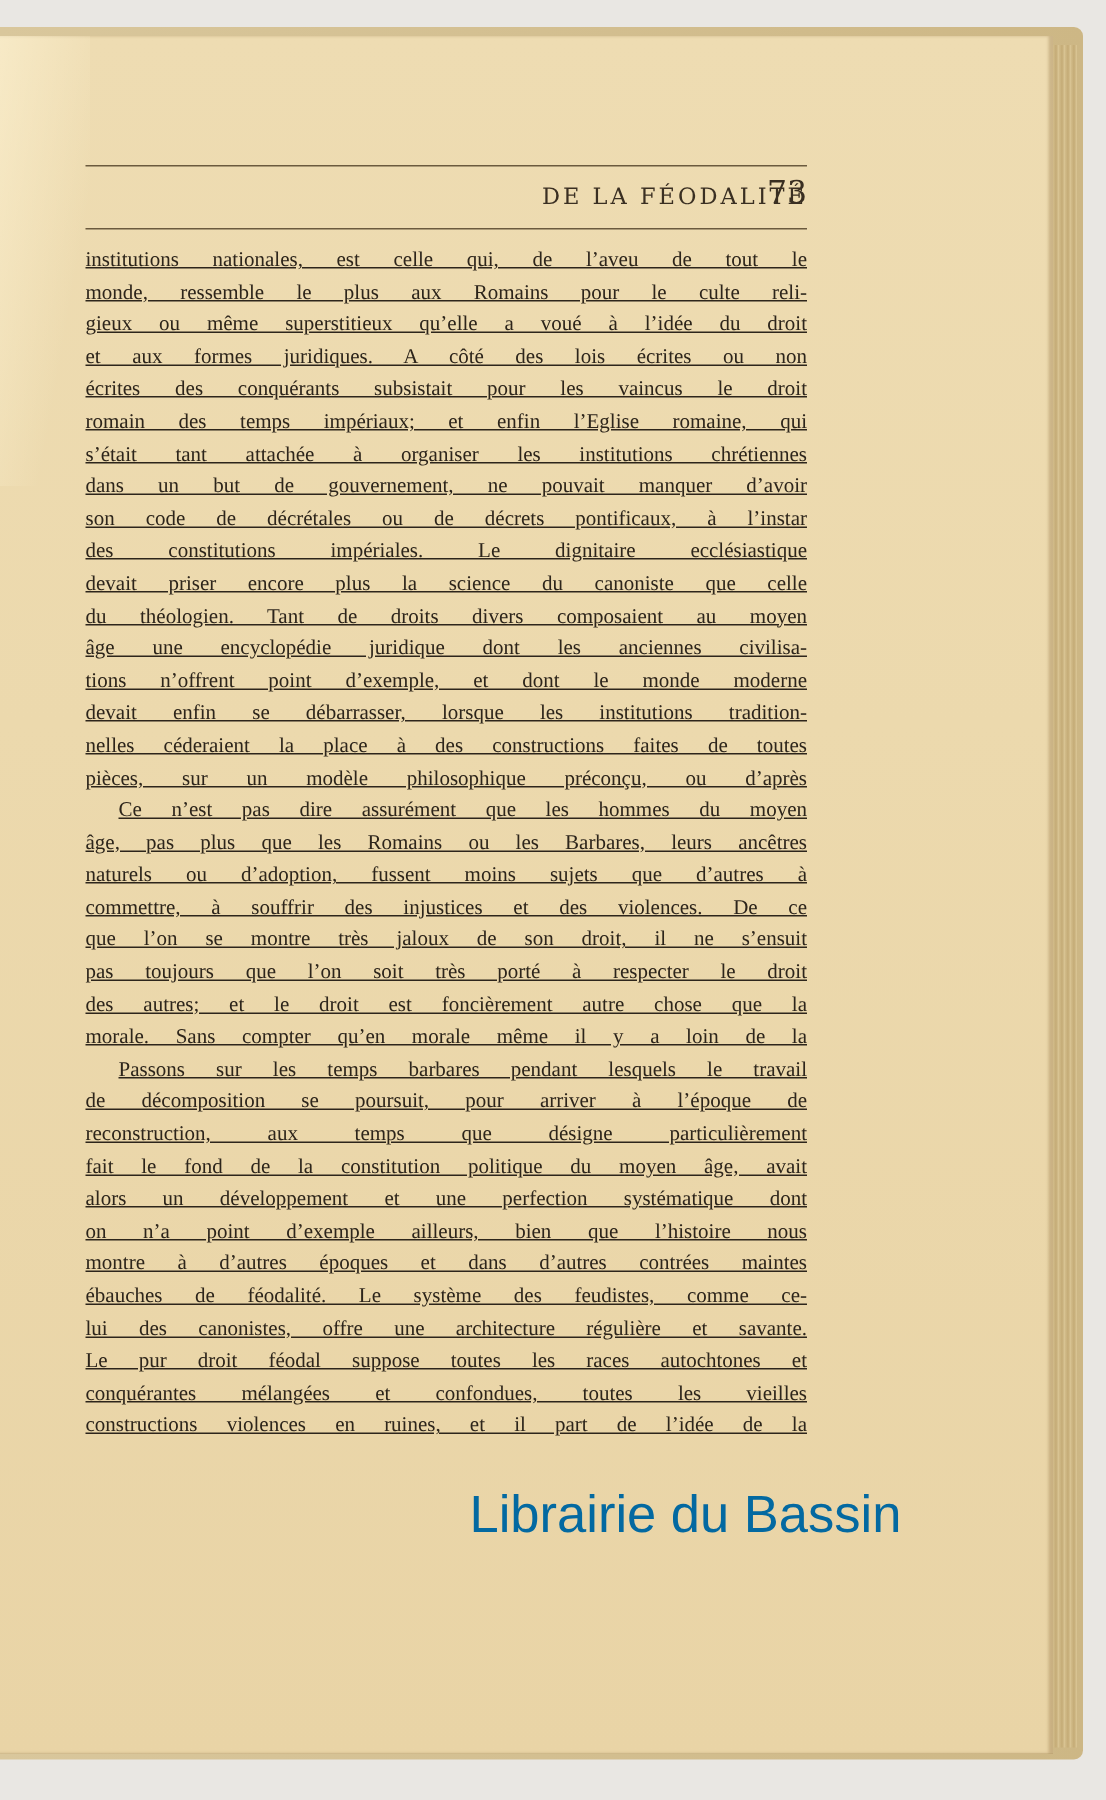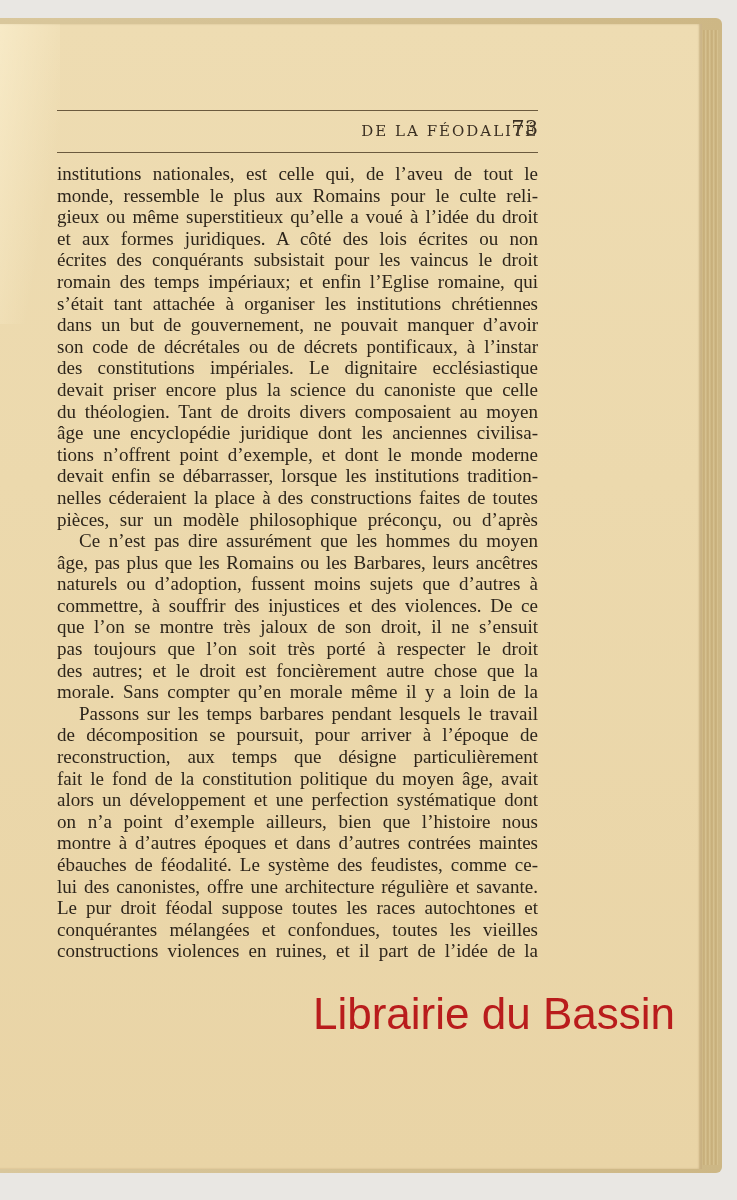--- a/index.html
+++ b/index.html
@@ -35,30 +35,31 @@
   .running-title {
     position:absolute; left:0; right:0; top:4px; text-align:right;
     font-size:15px; letter-spacing:2px; color:#3a2f22; font-variant:small-caps;
   }
   .page-number {
     position:absolute; right:0; top:-2px; font-size:21px; color:#3a2f22;
   }
   .body-text {
     position:absolute; left:57px; top:163px; width:481px;
     font-family:"Liberation Serif", serif;
-    font-size:19px; line-height:21.6px; color:#2d251b;
+    font-size:14px; line-height:21.6px; color:#2d251b;
     text-align:justify;
+    text-decoration:underline;
   }
   .line { display:block; white-space:nowrap; text-align-last:justify; text-align:justify; }
   .line.last { text-align-last:left; }
   .line.indent { padding-left:22px; }
   .watermark {
     position:absolute; left:313px; top:992px;
     font-family:"Liberation Sans", sans-serif;
-    font-size:44px; color:#b91c1c; white-space:nowrap; line-height:1;
+    font-size:35px; color:#0369a1; white-space:nowrap; line-height:1;
   }
 </style>
 </head>
 <body>
 
 <div class="page-stack"></div>
 <div class="page"></div>
 <div class="edge"></div>
 
 <div class="rule top"></div>

